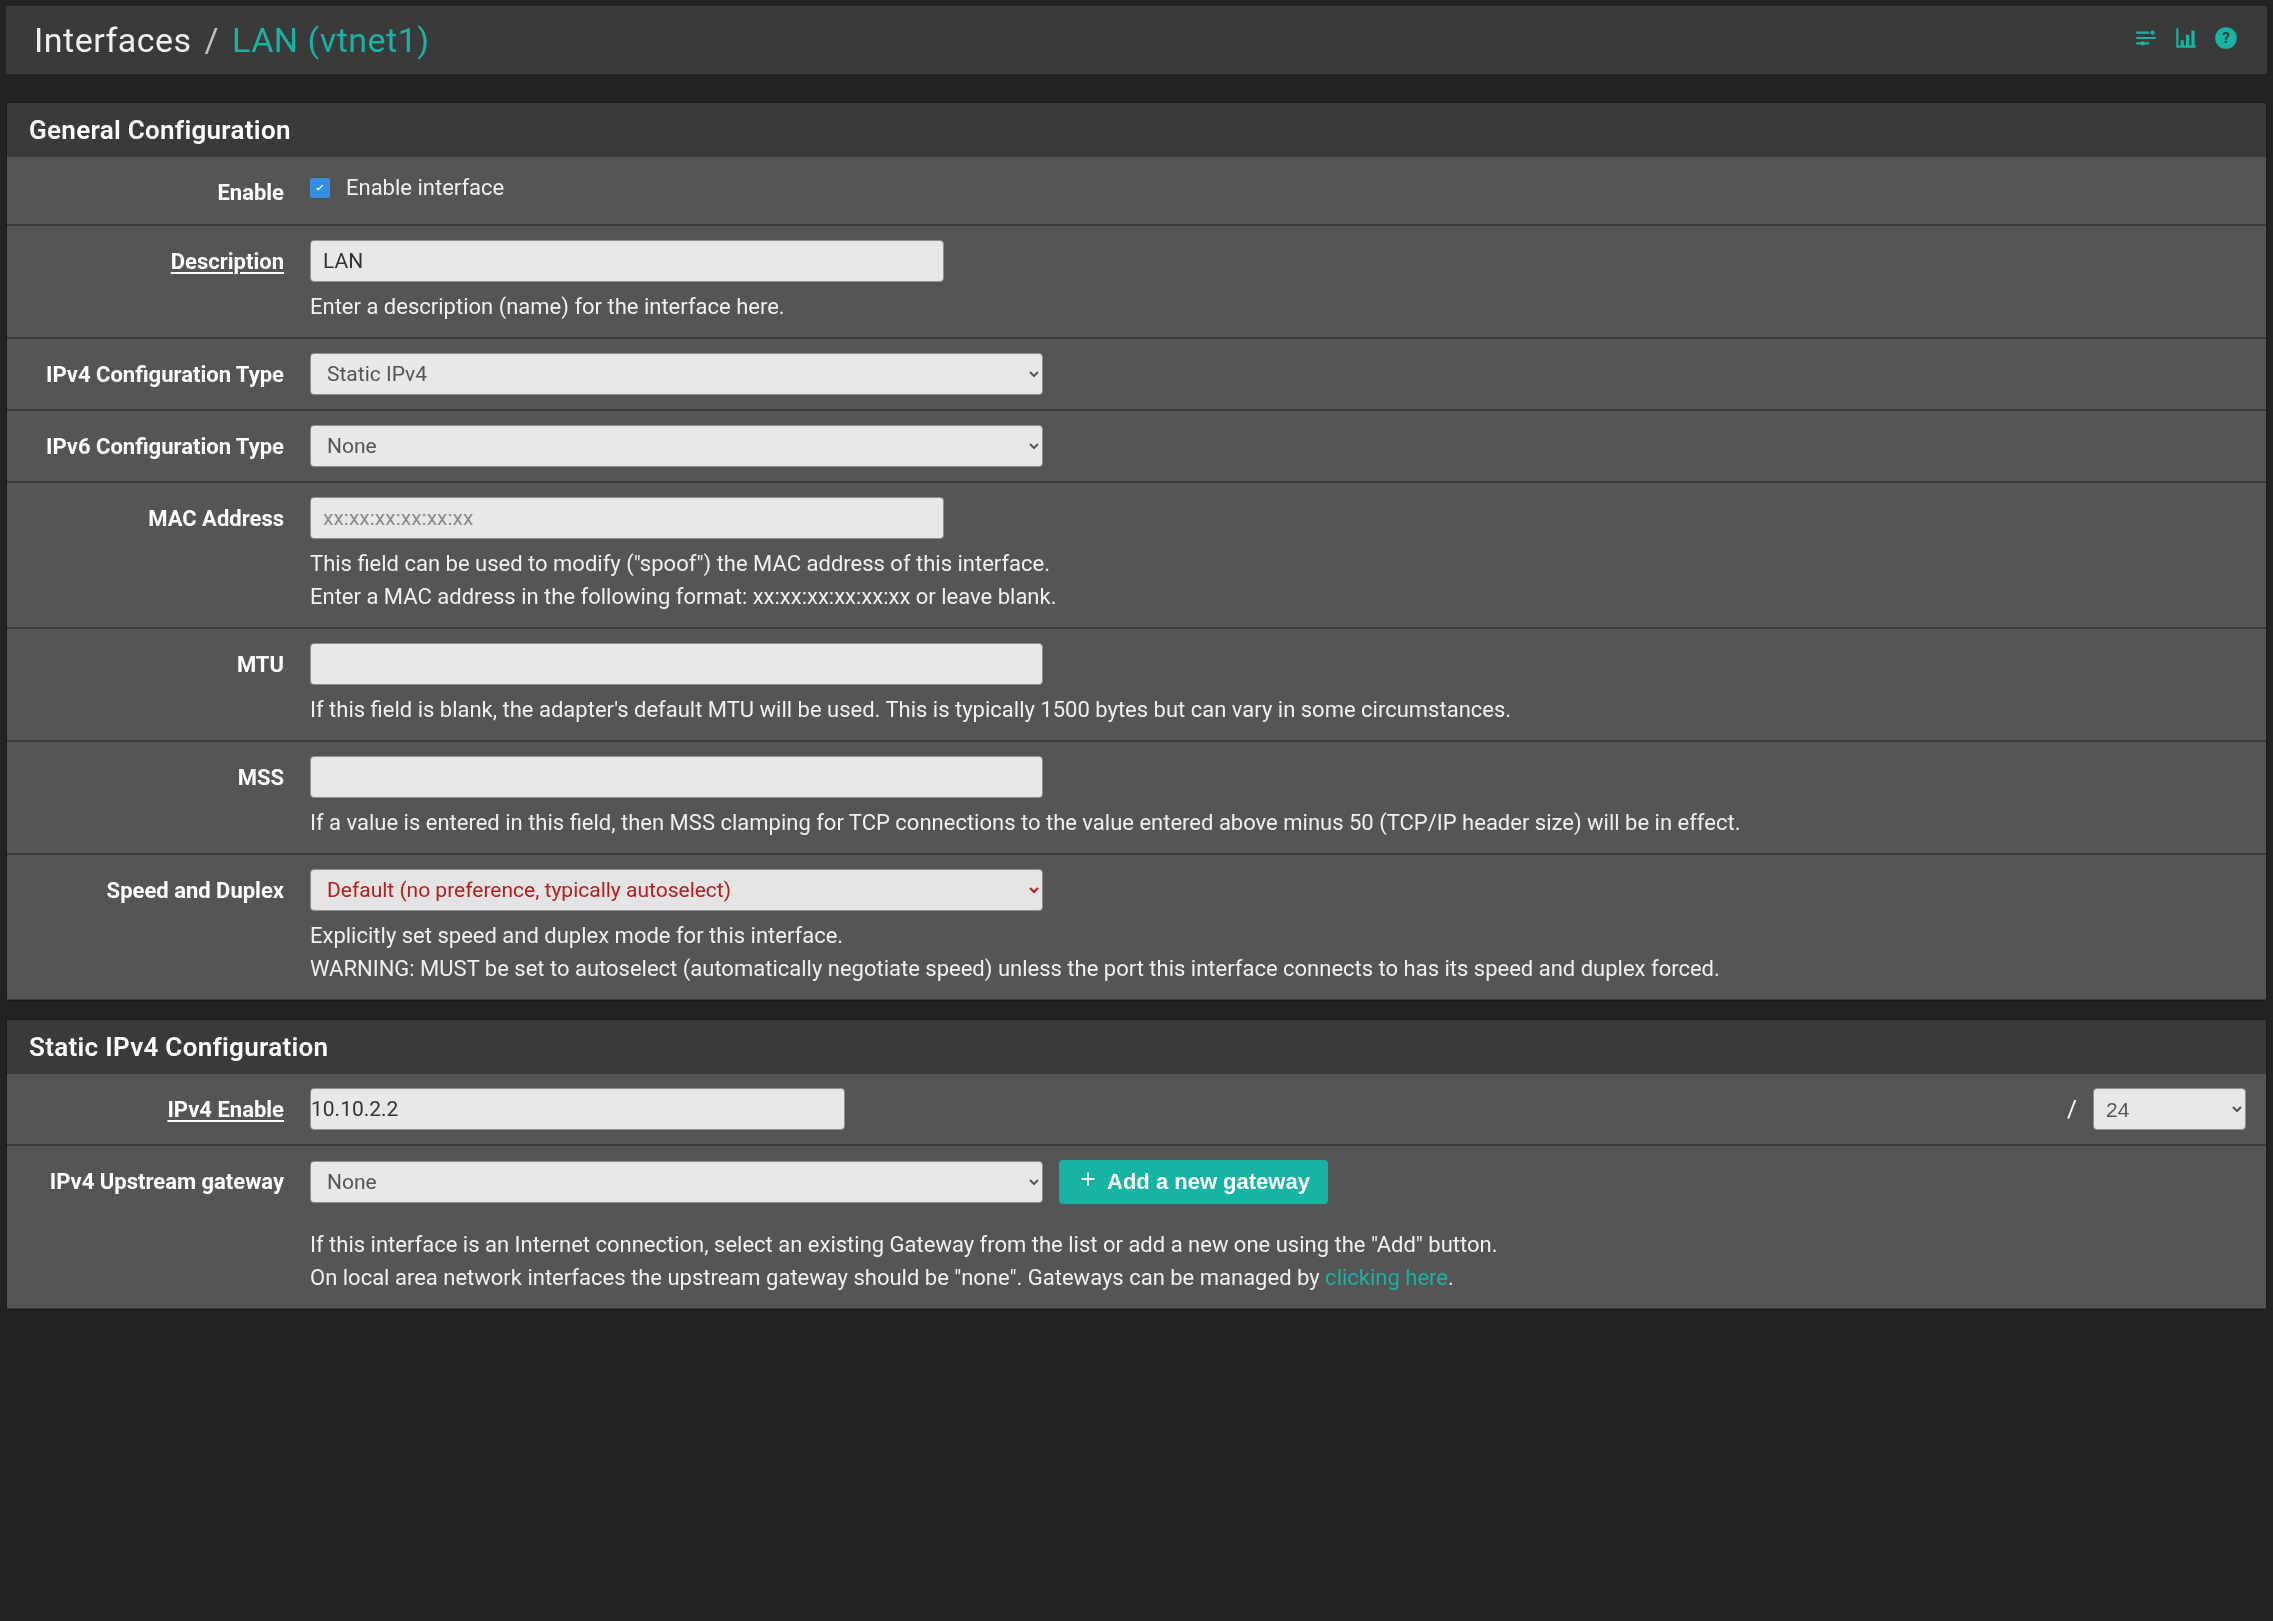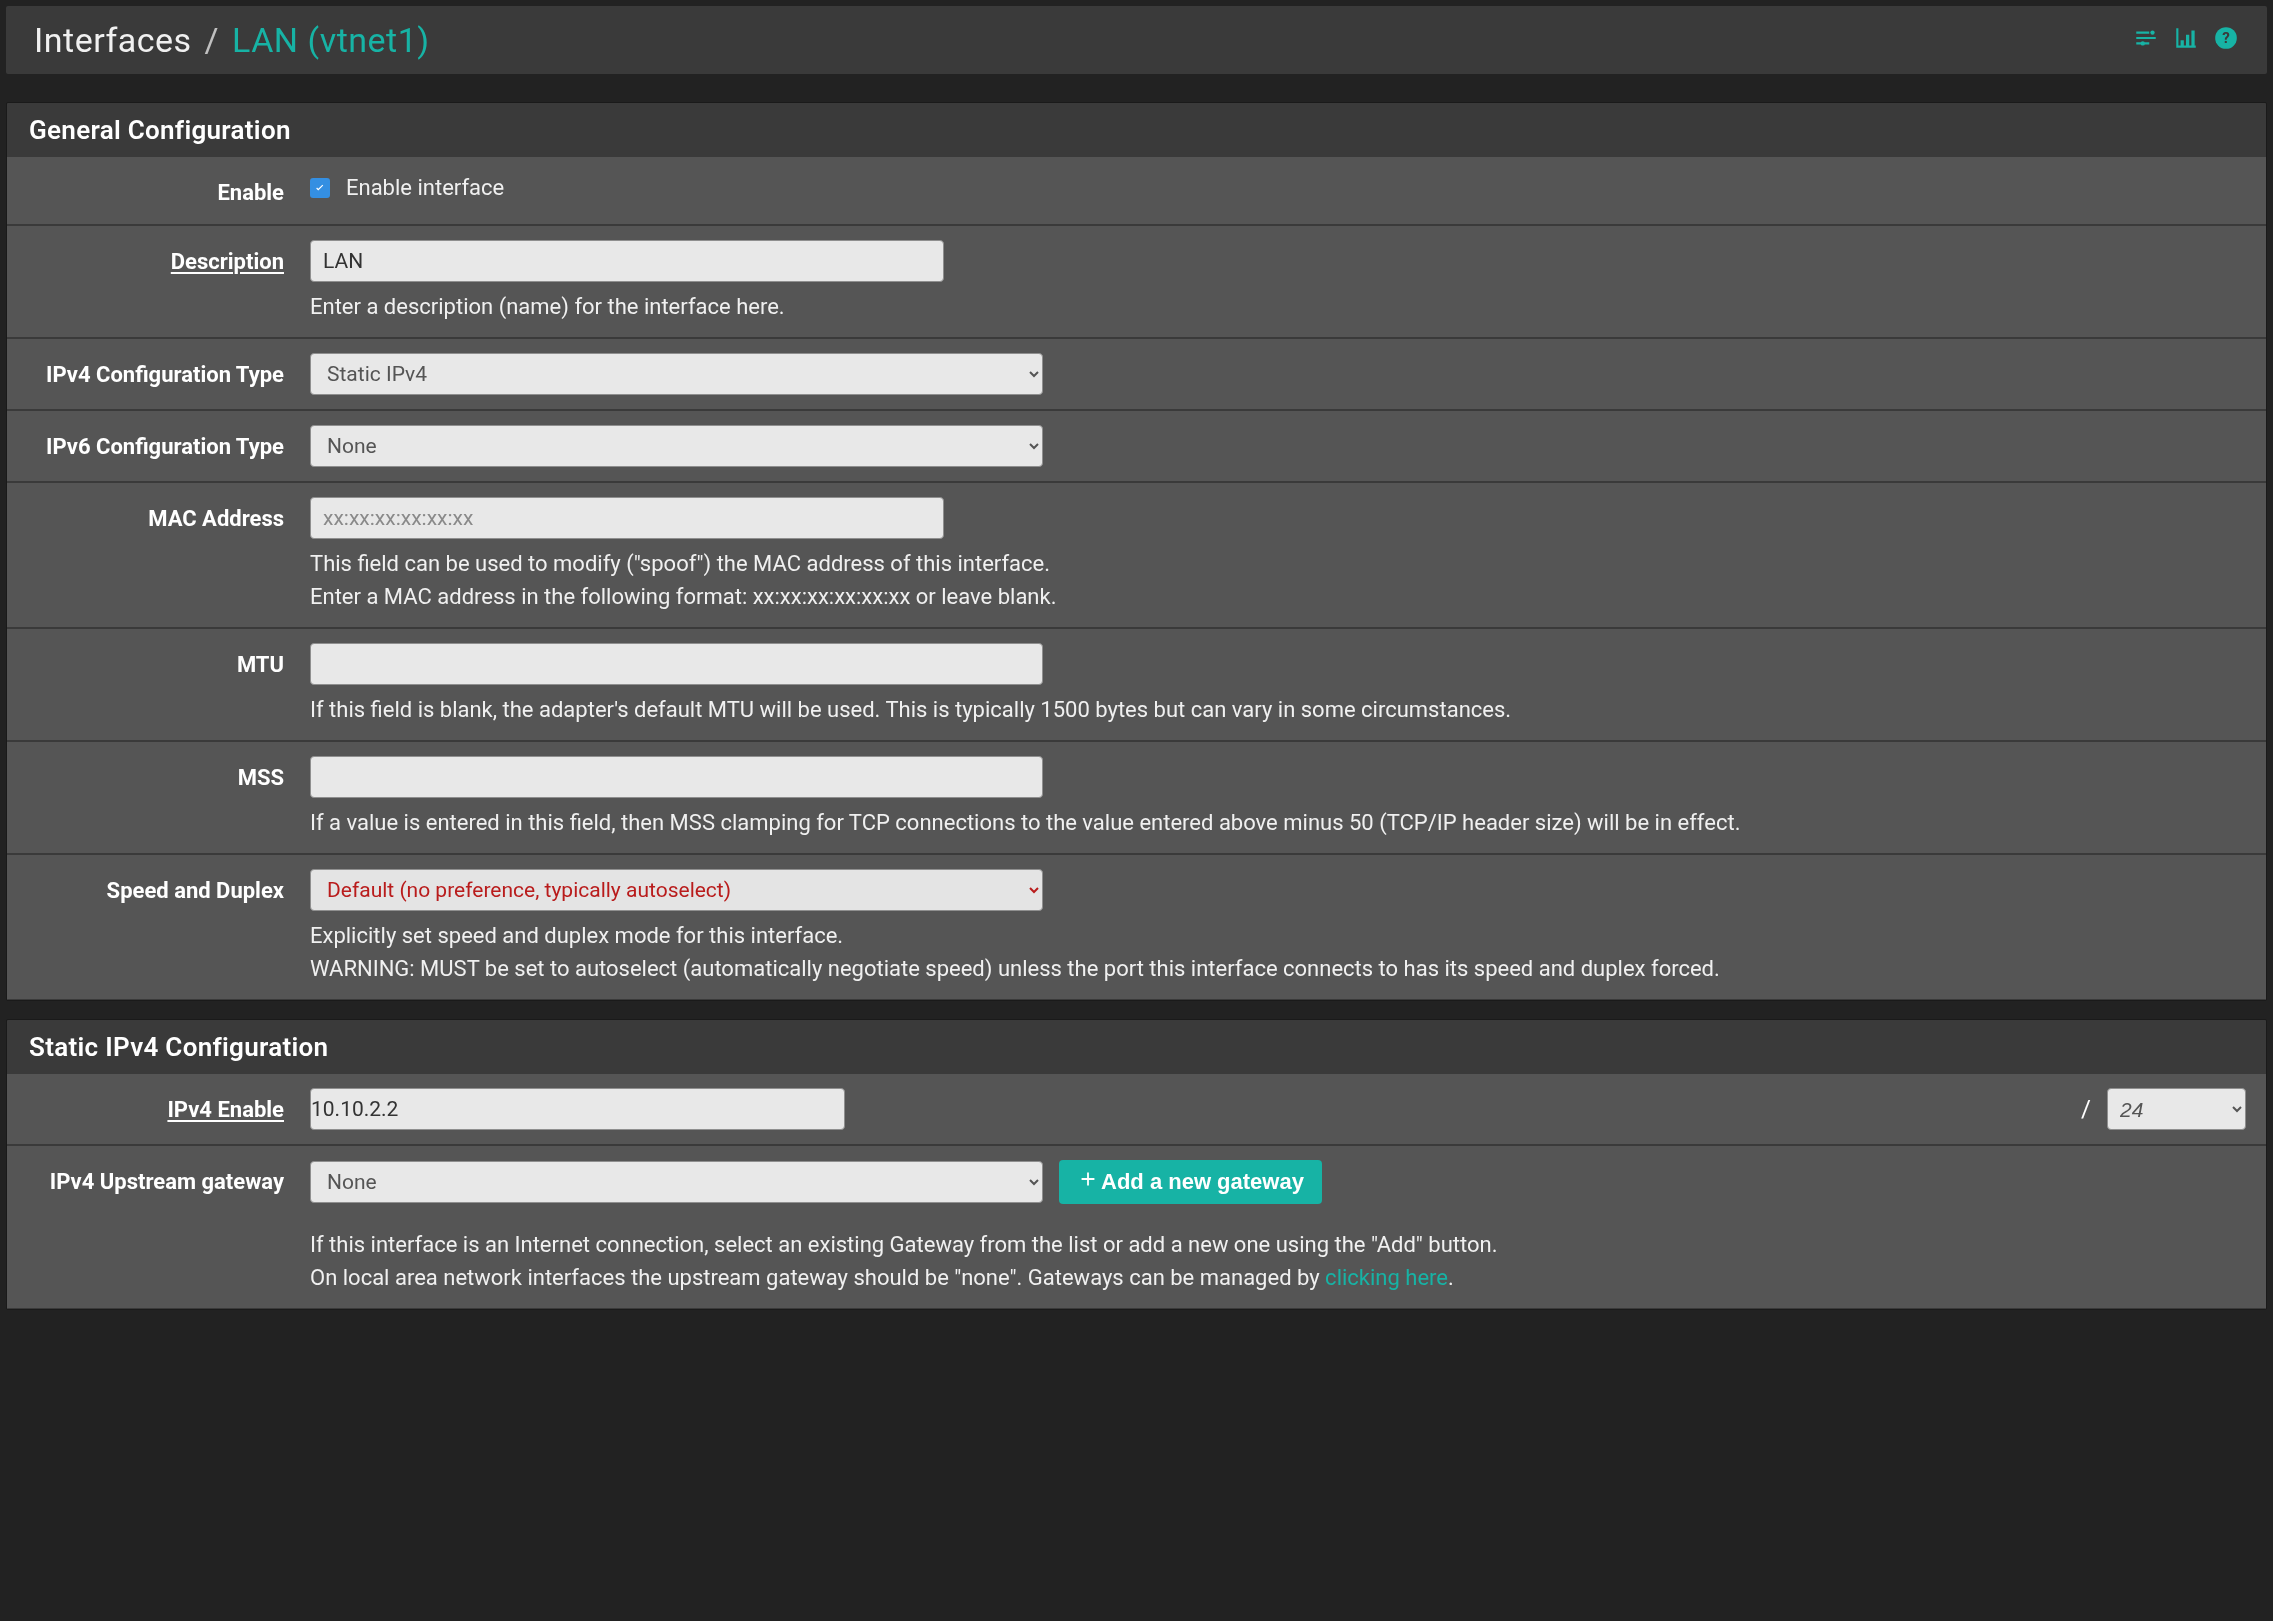--- a/index.html
+++ b/index.html
@@ -102,28 +102,28 @@
       background: #17b3a5;
       color: #ffffff;
       border: none;
       border-radius: 4px;
       padding: 8px 18px;
       font-size: 22px;
       font-weight: 600;
       cursor: pointer;
       display: inline-flex;
       align-items: center;
-      gap: 2px;
+      gap: 8px;
       height: 44px;
     }
     .btn-teal svg { width: 22px; height: 22px; fill: #fff; }
     .ip-row { display: flex; align-items: center; gap: 12px; }
     .ip-input { width: 535px; background: #e8e8e8; color:#333; border:1px solid #8f8f8f; border-radius:4px; padding:6px 0; font-size:21px; height:42px; font-family: inherit;}
     .cidr-sep { color: #fff; margin: 0 4px; font-size: 24px; }
-    .cidr-select { width: 139px; background: #e8e8e8; color:#555; border:1px solid #8f8f8f; border-radius:4px; padding:6px 8px; font-size:21px; height:42px; appearance: auto; font-style: italic; -webkit-appearance: menulist;}
+    .cidr-select { width: 153px; background: #e8e8e8; color:#555; border:1px solid #8f8f8f; border-radius:4px; padding:6px 8px; font-size:21px; height:42px; appearance: auto; -webkit-appearance: menulist;}
     .spacer-flex { flex: 1; }
     .link { color: #17b3a5; text-decoration: none; cursor: pointer; }
     .speed-select { color: #b91c1c; }
   </style>
 </head>
 <body>
 
 <div class="container">
 
   <div class="header-bar">

